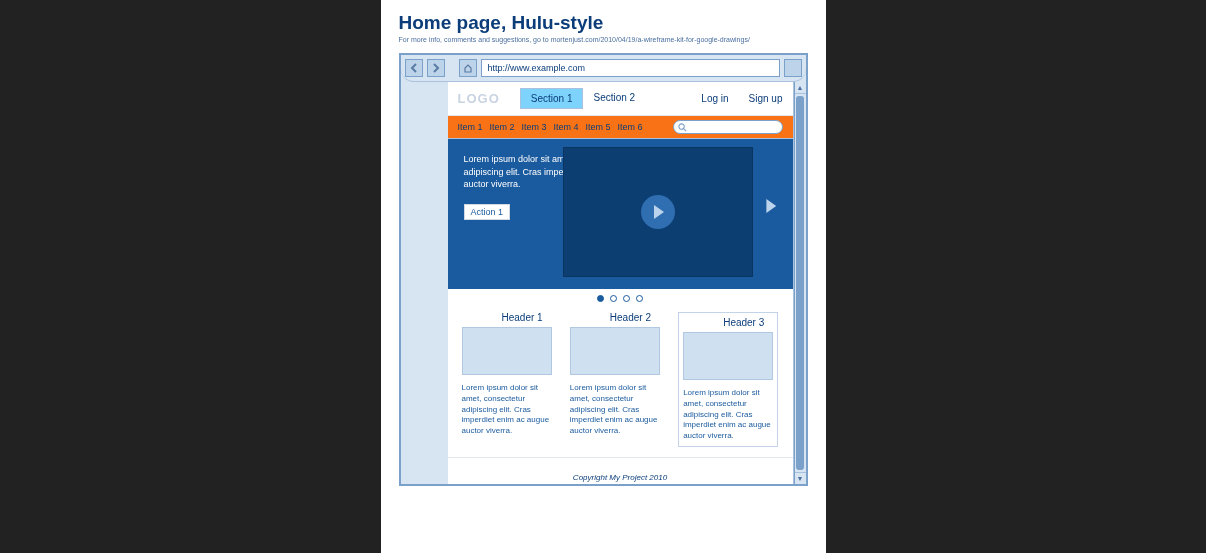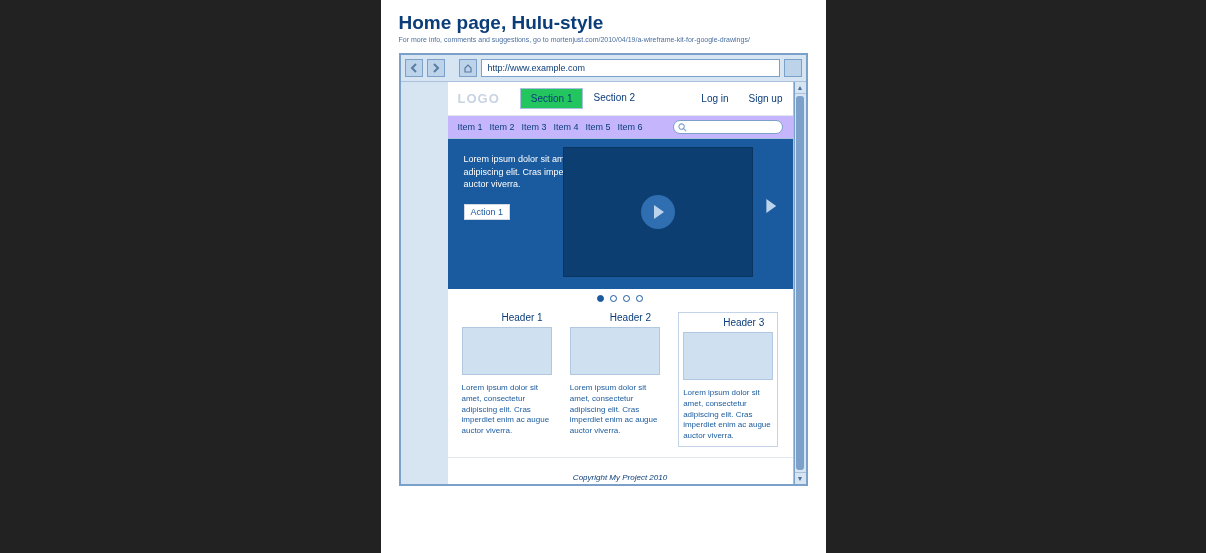--- a/index.html
+++ b/index.html
@@ -33,20 +33,21 @@
   .browser {
     border: 2px solid #7ba0c9;
     background: #d7e4f2;
   }
   .browser-bar {
     display: flex;
     align-items: center;
     gap: 4px;
     padding: 4px;
     border-bottom: 1px solid #a9c1dc;
+    border-radius: 13px;
   }
   .bb-btn {
     width: 18px; height: 18px;
     border: 1px solid #7ba0c9;
     background: #bdd3ea;
     display: flex;
     align-items: center;
     justify-content: center;
   }
   .bb-btn svg { width: 10px; height: 10px; }
@@ -114,32 +115,32 @@
     font-size: 13px;
     letter-spacing: 1px;
   }
   .tabs { display: flex; gap: 0; margin-left: 10px; }
   .tab {
     font-size: 10px;
     color: #0b3d7a;
     padding: 4px 10px;
   }
   .tab.active {
-    background: #22c55e;
+    background: #7dd3fc;
     border: 1px solid #a9c1dc;
   }
   .header-spacer { flex: 1; }
   .header-link {
     font-size: 10px;
     color: #0b3d7a;
     margin-left: 10px;
   }
 
   .subnav {
-    background: #c4b5fd;
+    background: #f97316;
     display: flex;
     align-items: center;
     padding: 4px 10px;
     gap: 7px;
     border-bottom: 1px solid #a9c1dc;
   }
   .subnav-item {
     font-size: 9px;
     color: #0b3d7a;
   }

